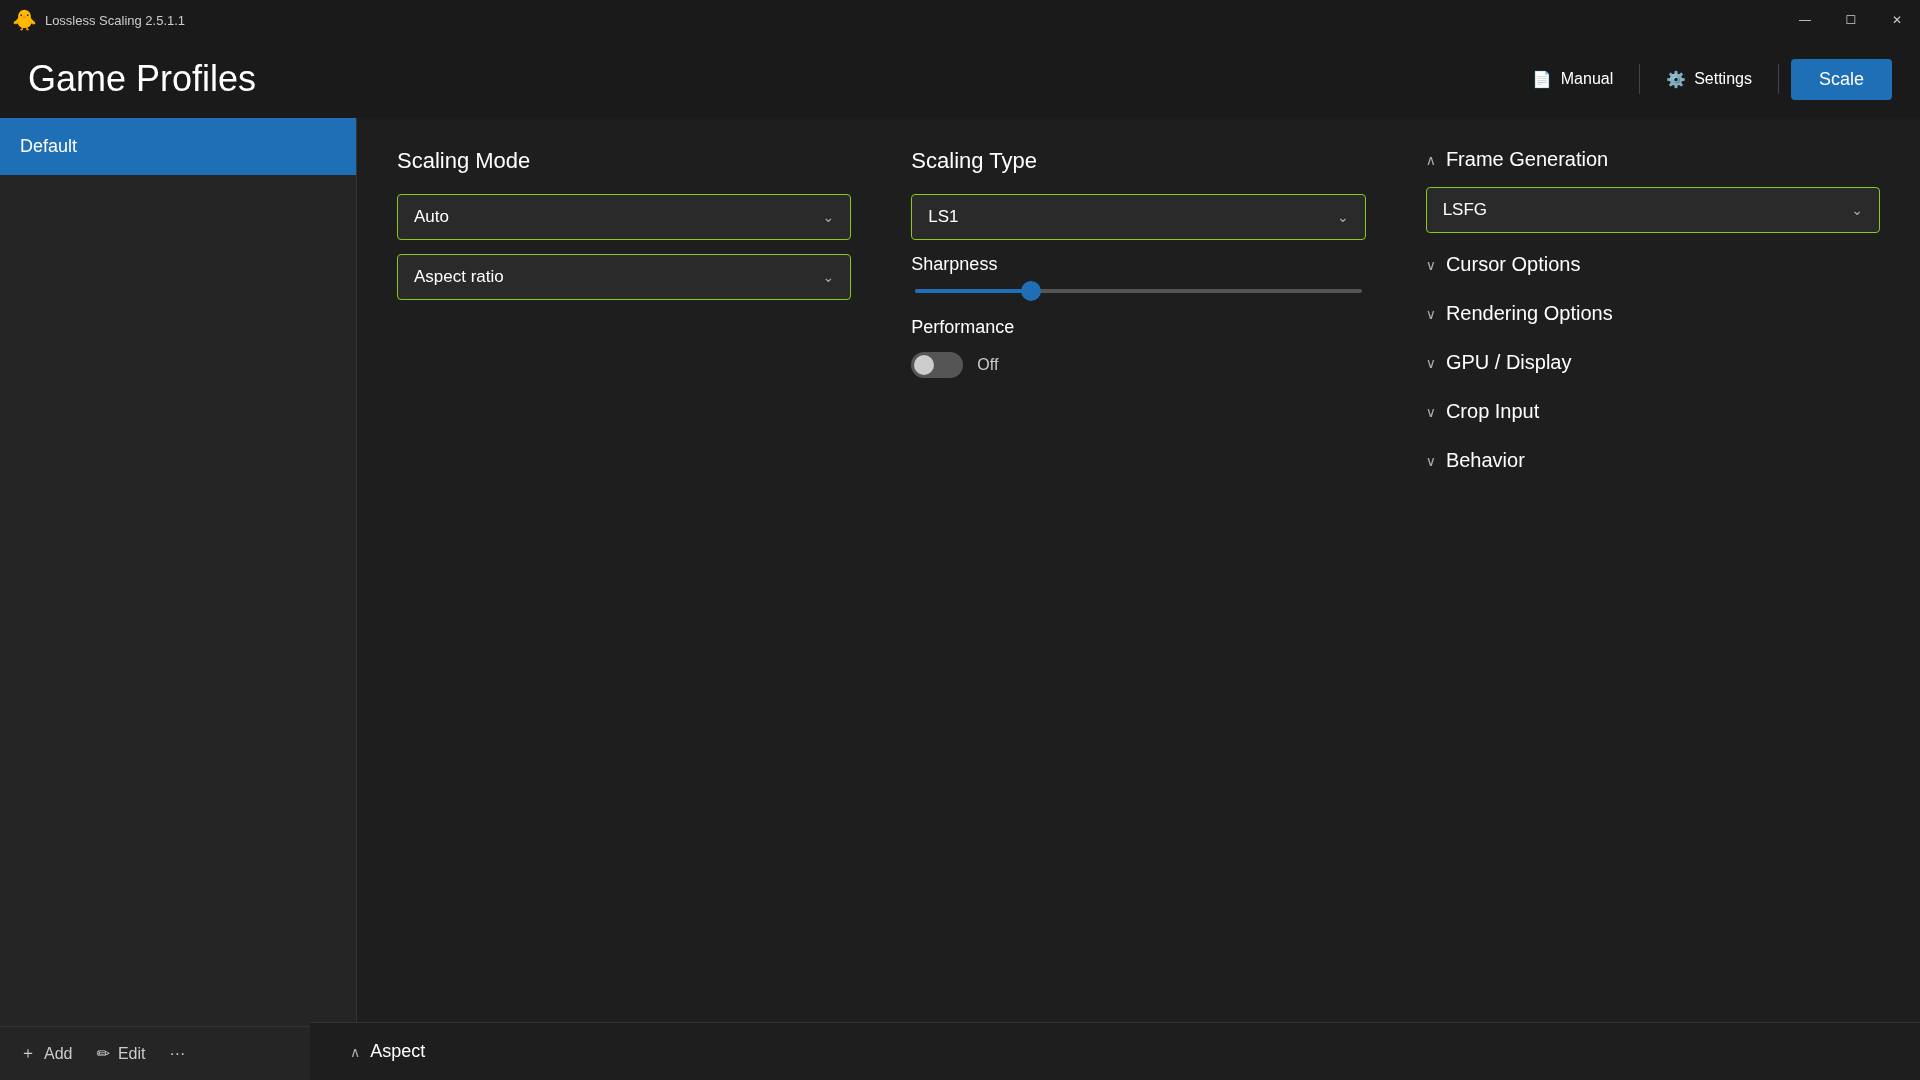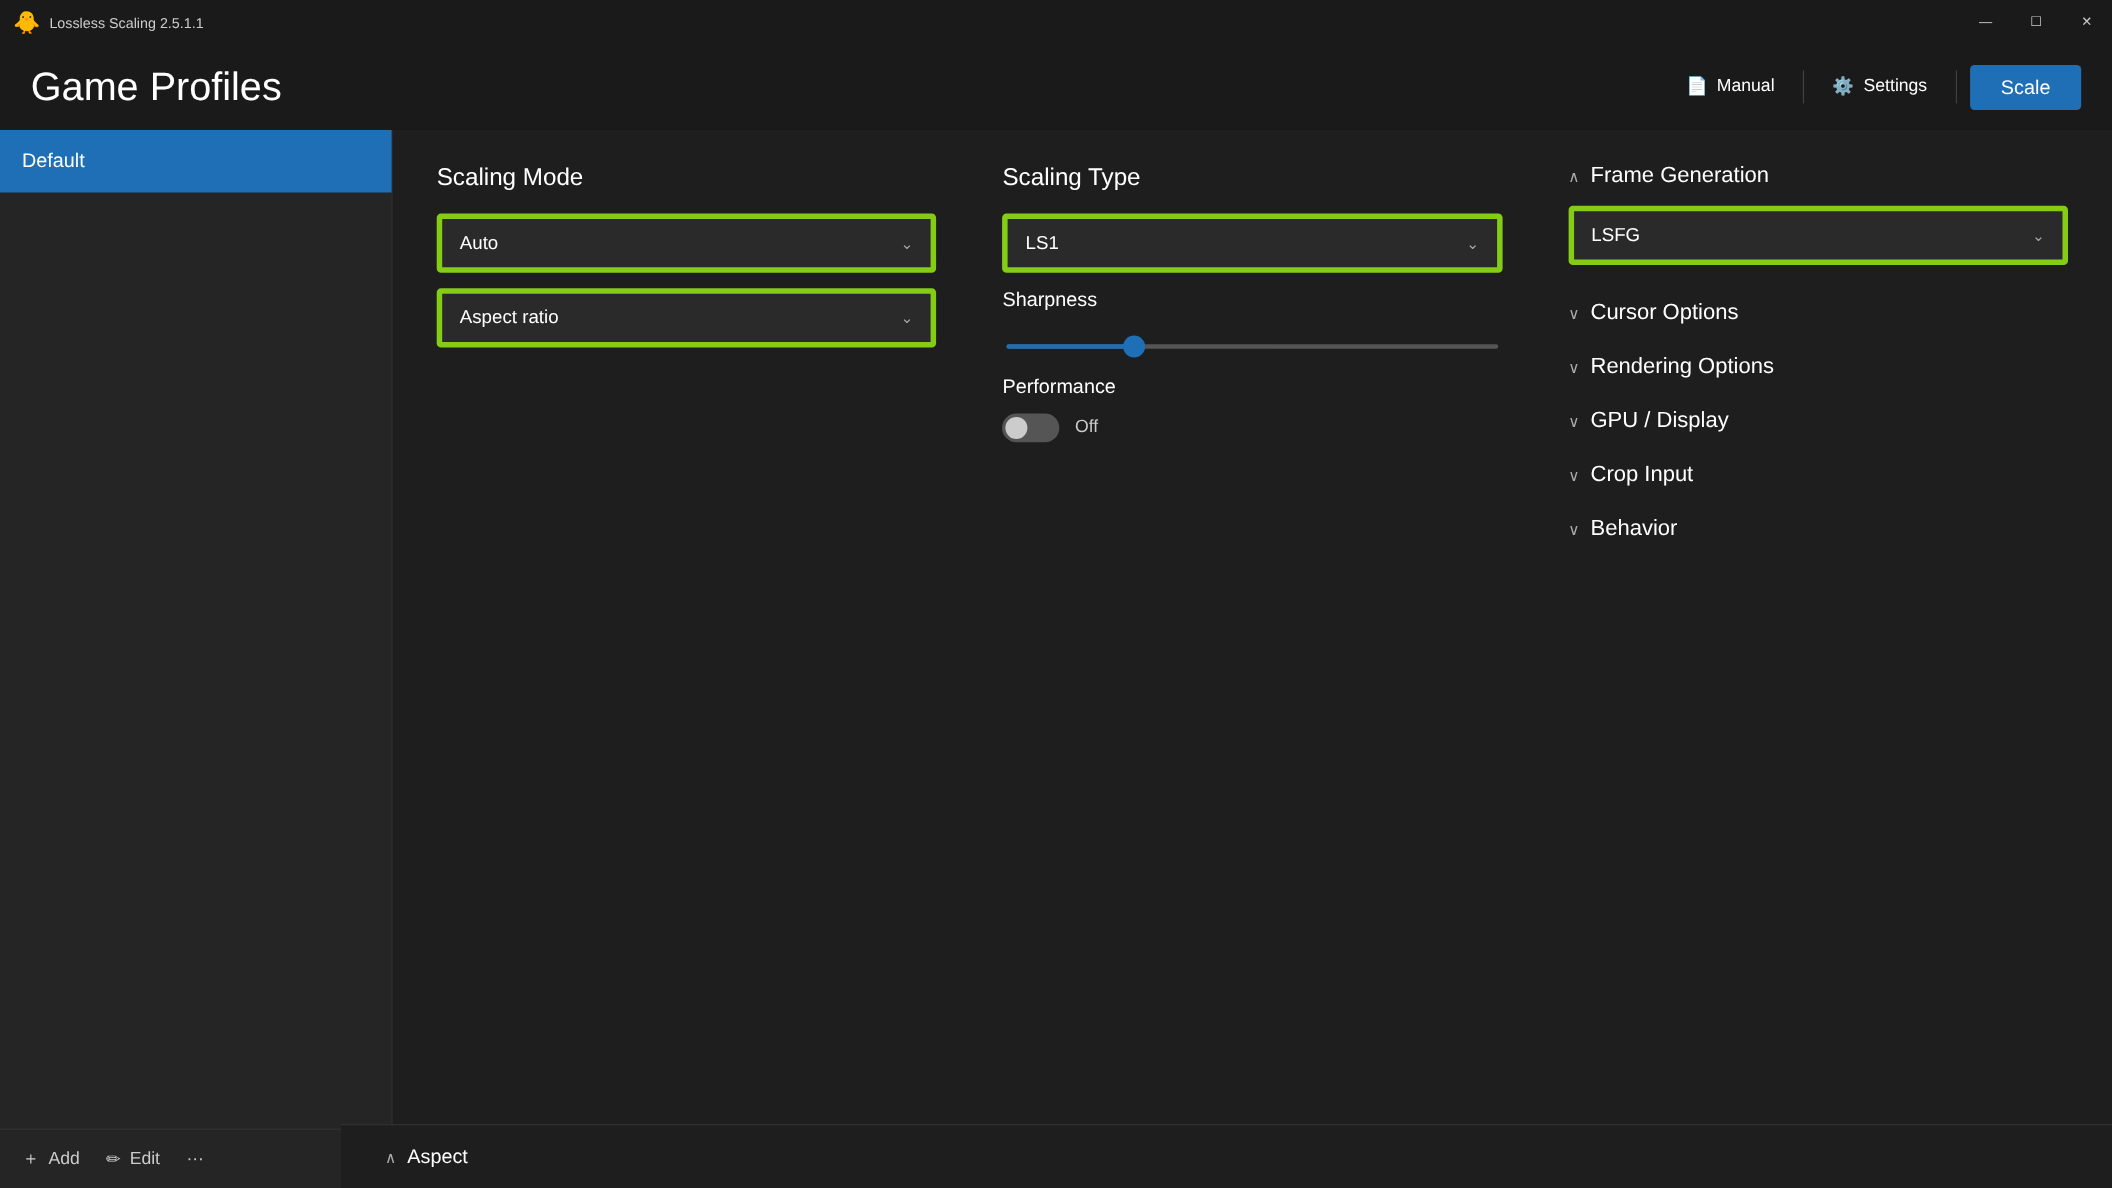--- a/index.html
+++ b/index.html
@@ -160,42 +160,42 @@
     .section-title {
       font-size: 22px;
       font-weight: 400;
       color: #ffffff;
       margin-bottom: 20px;
     }
 
     
     .dropdown {
       background: #2a2a2a;
-      border: 5px solid #84cc16;
+      border: 1px solid #84cc16;
       border-radius: 4px;
       padding: 12px 16px;
       display: flex;
       align-items: center;
       justify-content: space-between;
       margin-bottom: 14px;
       cursor: pointer;
       font-size: 17px;
       color: #fff;
       width: 100%;
     }
     .dropdown-arrow {
       font-size: 14px;
       color: #aaa;
     }
 
     
     .sharpness-label {
       font-size: 18px;
       color: #ffffff;
-      margin-bottom: 30px;
+      margin-bottom: 14px;
     }
     .slider-container {
       margin-bottom: 24px;
       padding: 0 4px;
     }
     .slider-track {
       width: 100%;
       height: 4px;
       background: #555;
       border-radius: 2px;
@@ -389,21 +389,21 @@
           <span class="toggle-off-label">Off</span>
         </div>
       </div>
 
       <div class="right-panel">
         <div class="collapsible-header">
           <span class="chevron">∧</span>
           <span>Frame Generation</span>
         </div>
 
-        <div class="dropdown" style="margin-bottom: 28px;">
+        <div class="dropdown" style="margin-bottom: 16px;">
           <span>LSFG</span>
           <span class="dropdown-arrow">⌄</span>
         </div>
 
         <div class="collapsible-section">
           <span class="chevron">∨</span>
           <span>Cursor Options</span>
         </div>
 
         <div class="collapsible-section">

